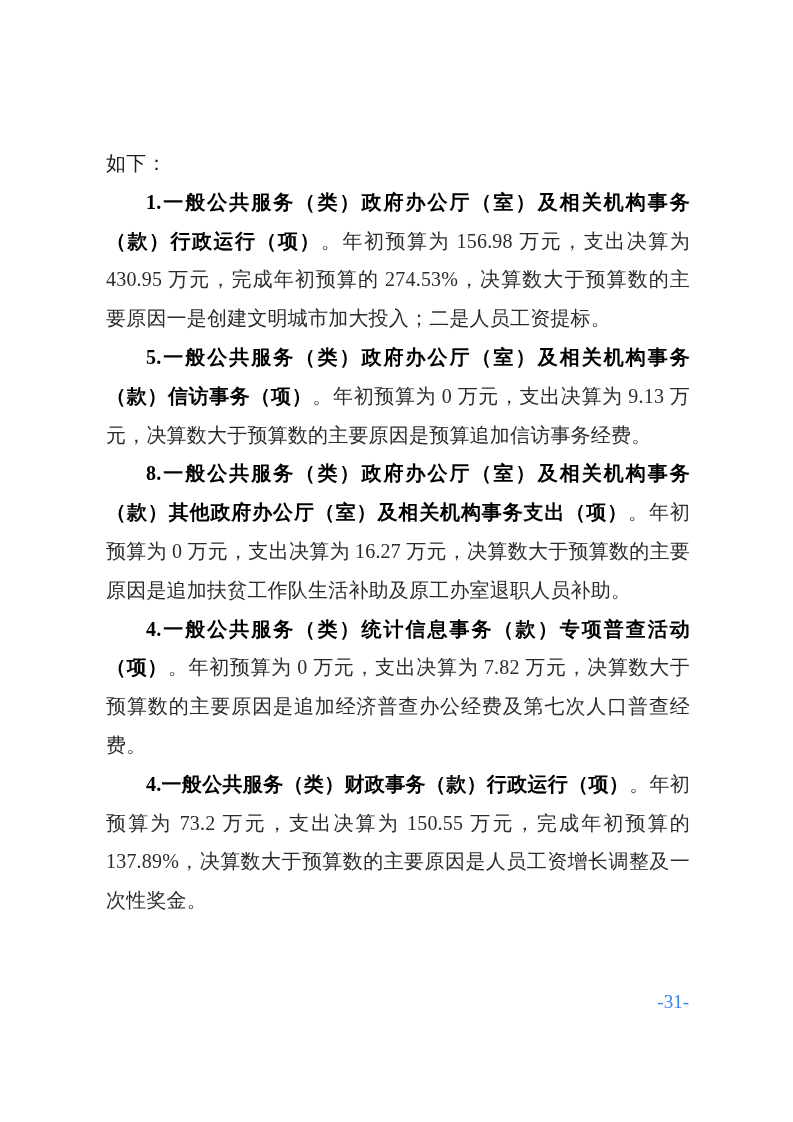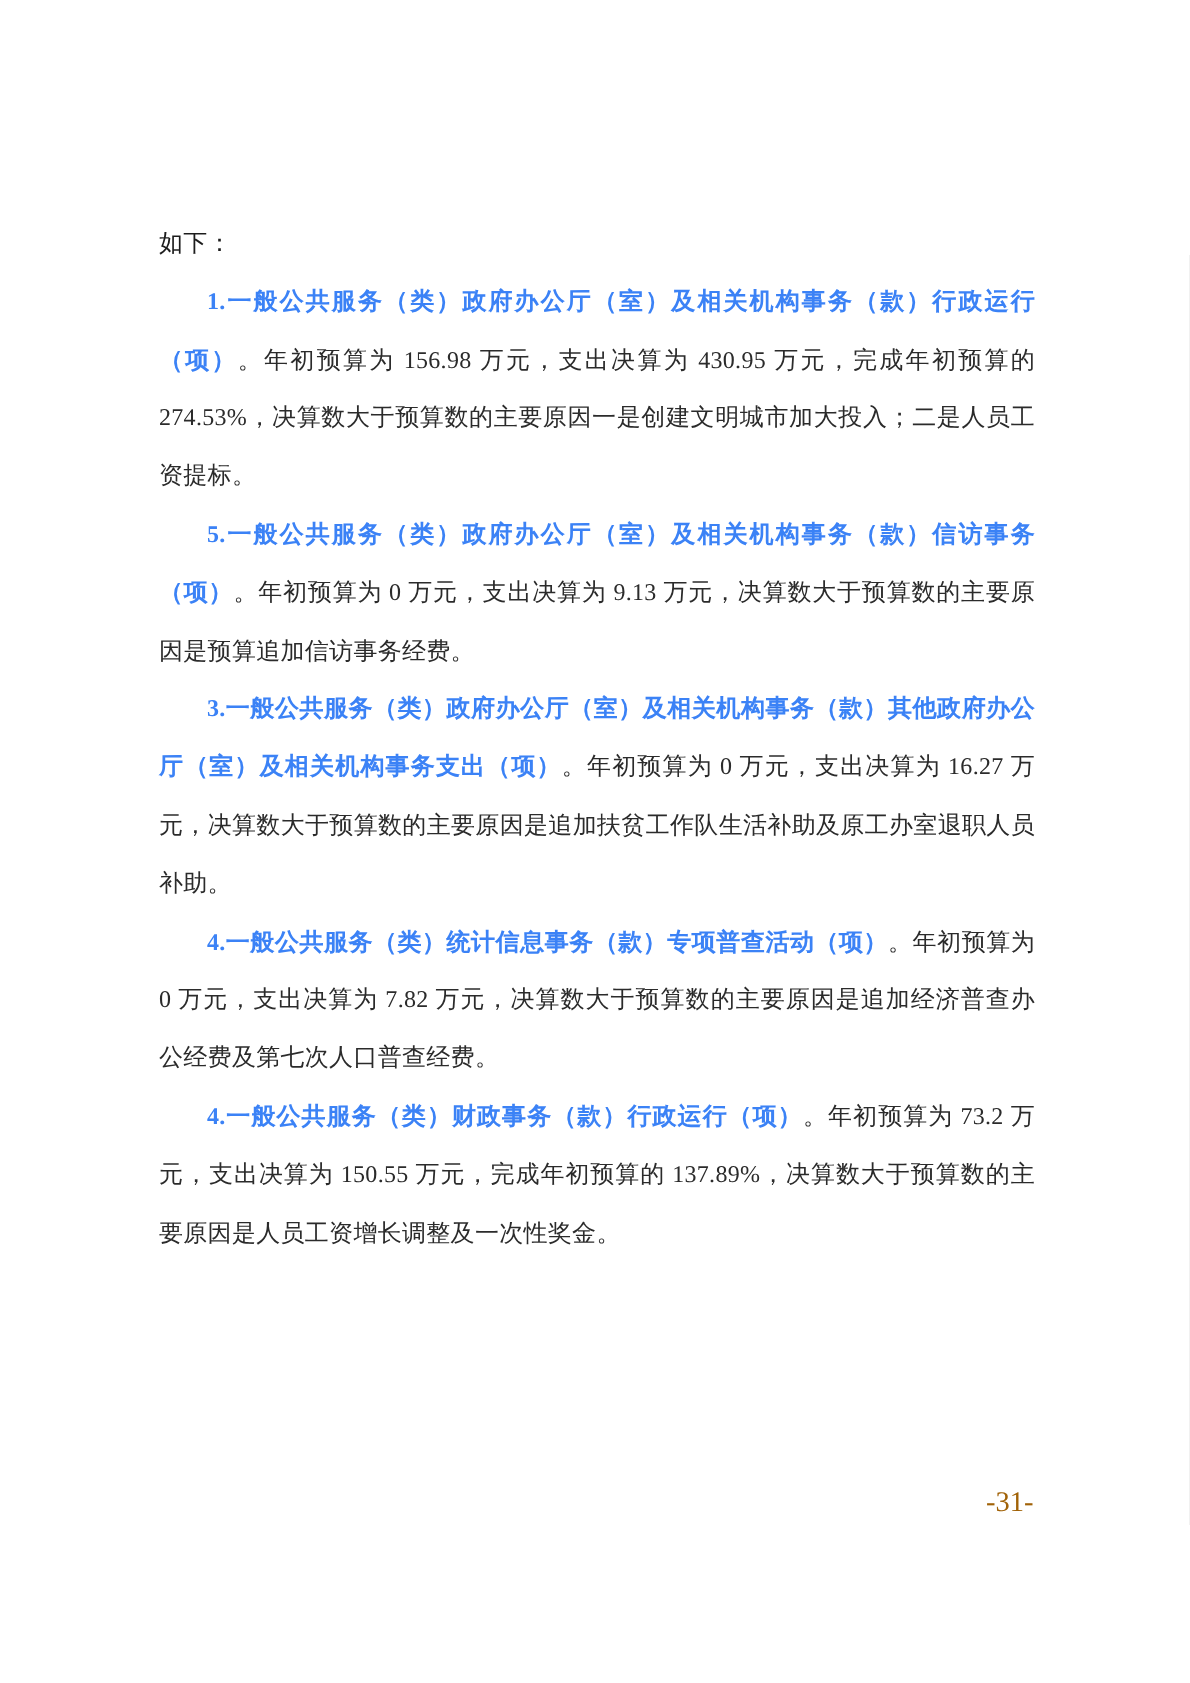--- a/index.html
+++ b/index.html
@@ -18,63 +18,63 @@
     overflow: hidden;
   }
   .content {
     position: absolute;
     left: 106px;
     top: 144px;
     width: 584px;
   }
   .content p {
     margin: 0;
-    font-size: 16px;
+    font-size: 20px;
     line-height: 38.8px;
     text-align: justify;
     text-justify: inter-ideograph;
     letter-spacing: 0.2px;
   }
   .intro {
     text-indent: 0;
   }
   .para {
     text-indent: 2em;
   }
   .heading {
     font-weight: bold;
-    color: #3b82f6;
+    color: #000000;
   }
   .body-text {
     font-weight: normal;
     color: #2b2b2b;
   }
   .pagenum {
     position: absolute;
     top: 990px;
     right: 104px;
     font-size: 19px;
     line-height: 24px;
-    color: #a16207;
+    color: #3b82f6;
     font-family: "Liberation Serif", "DejaVu Serif", serif;
   }
 </style>
 </head>
 <body>
 
 <div class="page">
   <div class="content">
 
     <p class="intro">如下：</p>
 
     <p class="para"><span class="heading">1.一般公共服务（类）政府办公厅（室）及相关机构事务（款）行政运行（项）</span><span class="body-text">。年初预算为 156.98 万元，支出决算为 430.95 万元，完成年初预算的 274.53%，决算数大于预算数的主要原因一是创建文明城市加大投入；二是人员工资提标。</span></p>
 
     <p class="para"><span class="heading">5.一般公共服务（类）政府办公厅（室）及相关机构事务（款）信访事务（项）</span><span class="body-text">。年初预算为 0 万元，支出决算为 9.13 万元，决算数大于预算数的主要原因是预算追加信访事务经费。</span></p>
 
-    <p class="para"><span class="heading">3.一般公共服务（类）政府办公厅（室）及相关机构事务（款）其他政府办公厅（室）及相关机构事务支出（项）</span><span class="body-text">。年初预算为 0 万元，支出决算为 16.27 万元，决算数大于预算数的主要原因是追加扶贫工作队生活补助及原工办室退职人员补助。</span></p>
+    <p class="para"><span class="heading">8.一般公共服务（类）政府办公厅（室）及相关机构事务（款）其他政府办公厅（室）及相关机构事务支出（项）</span><span class="body-text">。年初预算为 0 万元，支出决算为 16.27 万元，决算数大于预算数的主要原因是追加扶贫工作队生活补助及原工办室退职人员补助。</span></p>
 
     <p class="para"><span class="heading">4.一般公共服务（类）统计信息事务（款）专项普查活动（项）</span><span class="body-text">。年初预算为 0 万元，支出决算为 7.82 万元，决算数大于预算数的主要原因是追加经济普查办公经费及第七次人口普查经费。</span></p>
 
     <p class="para"><span class="heading">4.一般公共服务（类）财政事务（款）行政运行（项）</span><span class="body-text">。年初预算为 73.2 万元，支出决算为 150.55 万元，完成年初预算的 137.89%，决算数大于预算数的主要原因是人员工资增长调整及一次性奖金。</span></p>
 
 
   </div>
 
   <div class="pagenum">-31-</div>
 </div>

